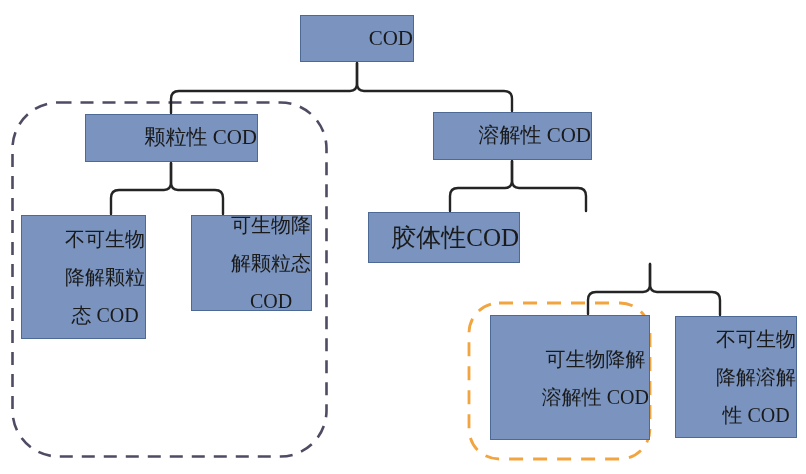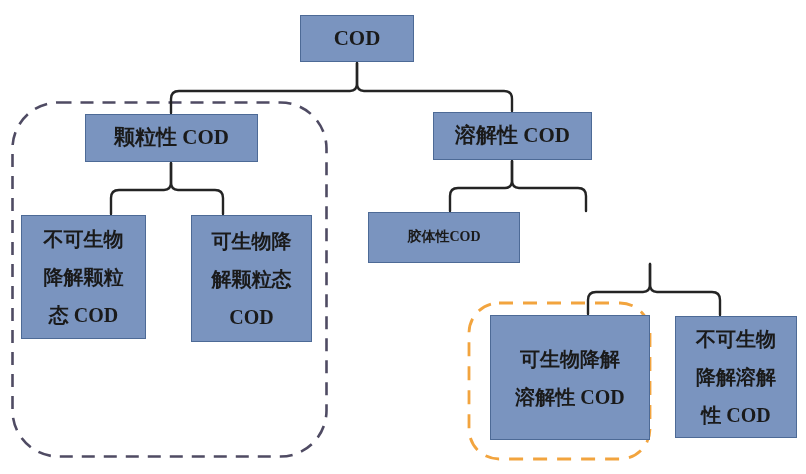--- a/index.html
+++ b/index.html
@@ -41,37 +41,36 @@
     stroke-dasharray: 14 10;
   }
   .node {
     position: absolute;
     box-sizing: border-box;
     background: var(--box-fill, #7a94bf);
     border: 1.5px solid var(--box-border, #4d6a96);
     color: var(--text, #1a1a1a);
     display: flex;
     align-items: center;
-    justify-content: center;
+    justify-content: flex-end;
     text-align: center;
     white-space: pre-line;
     font-size: 20px;
     line-height: 1.9;
-    font-weight: bold;
   }
   .node.lvl1 { font-size: 21px; line-height: 1.2; }
   .node.lvl2 { font-size: 21px; line-height: 1.2; }
-  .node.lvl3s { font-size: 14px; line-height: 1.2; }
+  .node.lvl3s { font-size: 25px; line-height: 1.2; }
 
   
   #n-cod            { left: 300px; top: 15px;  width: 114px; height: 47px; }
   #n-particulate    { left: 85px;  top: 114px; width: 173px; height: 48px; }
   #n-soluble        { left: 433px; top: 112px; width: 159px; height: 48px; }
   #n-nonbio-part    { left: 21px;  top: 215px; width: 125px; height: 124px; }
-  #n-bio-part       { left: 191px; top: 215px; width: 121px; height: 127px; }
+  #n-bio-part       { left: 191px; top: 215px; width: 121px; height: 96px; }
   #n-colloidal      { left: 368px; top: 212px; width: 152px; height: 51px; }
   #n-true-soluble   { left: 563px; top: 212px; width: 167px; height: 51px; }
   #n-bio-soluble    { left: 490px; top: 315px; width: 160px; height: 125px; }
   #n-nonbio-soluble { left: 675px; top: 316px; width: 122px; height: 122px; }
 </style>
 </head>
 <body>
 
 <div class="canvas">
 

